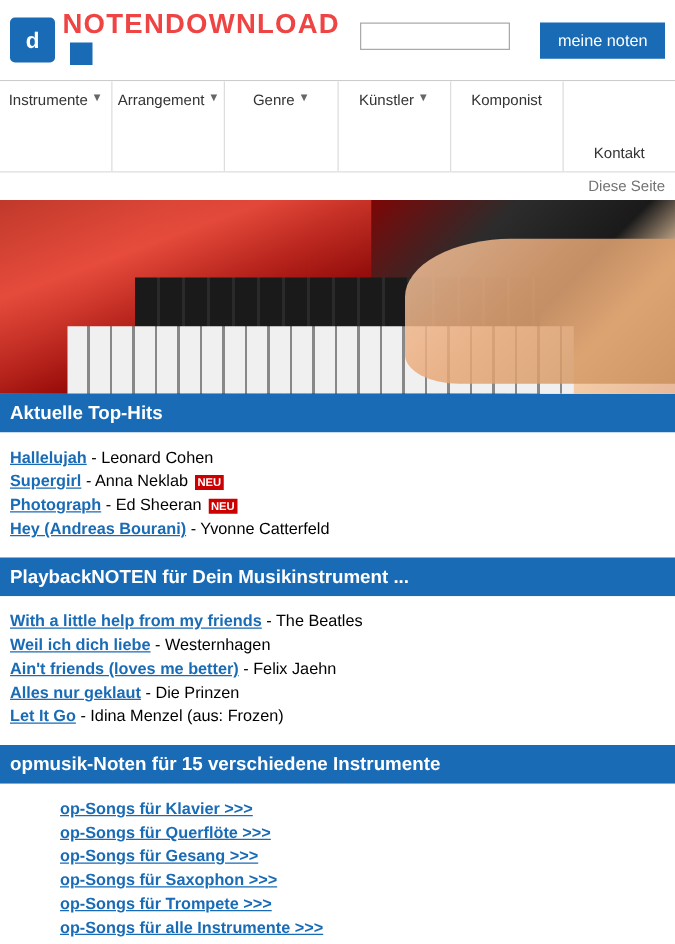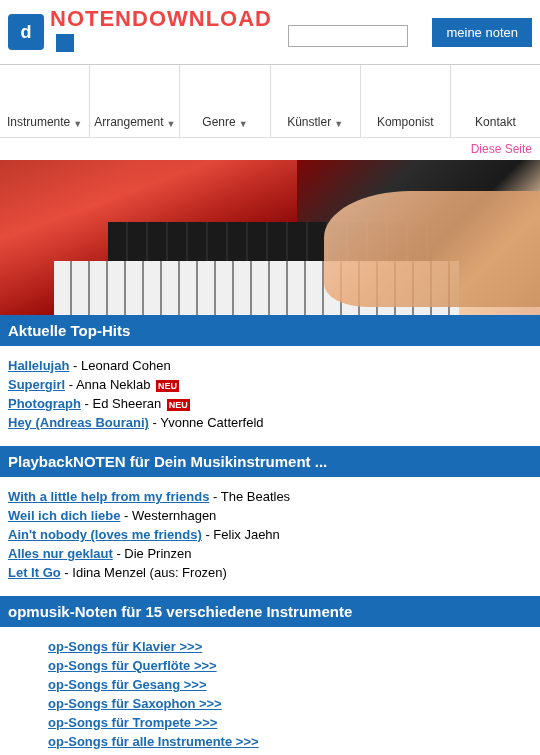--- a/index.html
+++ b/index.html
@@ -42,21 +42,21 @@
     }
     .logo-square {
       width: 18px;
       height: 18px;
       background: #1a6bb5;
       display: inline-block;
       margin-left: 6px;
     }
     .header-right {
       display: flex;
-      align-items: flex-end;
+      align-items: flex-start;
       gap: 24px;
     }
     .search-input {
       border: 1px solid #aaa;
       padding: 3px 6px;
       font-size: 12px;
       width: 120px;
     }
     .meine-noten-btn {
       background: #1a6bb5;
@@ -76,37 +76,37 @@
     }
     .nav-item {
       flex: 1;
       padding: 8px 4px;
       text-align: center;
       border-right: 1px solid #ddd;
       font-size: 12px;
       color: #333;
       cursor: pointer;
       display: flex;
-      align-items: flex-end;
+      align-items: flex-start;
       justify-content: center;
       gap: 3px;
       white-space: nowrap;
     }
     .nav-item:last-child { border-right: none; margin-top: 42px; }
     .nav-arrow {
       font-size: 9px;
       color: #666;
     }
 
     
     .diese-seite {
       text-align: right;
       padding: 4px 8px;
       font-size: 12px;
-      color: #ec4899;
+      color: #737373;
     }
 
     
     .hero-image {
       width: 100%;
       height: 155px;
       background: linear-gradient(135deg, #c0392b 0%, #e74c3c 20%, #8B0000 40%, #2c2c2c 60%, #1a1a1a 75%, #f5d0a9 85%, #e8b89a 100%);
       position: relative;
       overflow: hidden;
     }
@@ -324,21 +324,21 @@
   <ul class="playback-list">
     <li>
       <a>With a little help from my friends</a>
       <span> - The Beatles</span>
     </li>
     <li>
       <a>Weil ich dich liebe</a>
       <span> - Westernhagen</span>
     </li>
     <li>
-      <a>Ain't nobody (loves me friends)</a>
+      <a>Ain't friends (loves me better)</a>
       <span> - Felix Jaehn</span>
     </li>
     <li>
       <a>Alles nur geklaut</a>
       <span> - Die Prinzen</span>
     </li>
     <li>
       <a>Let It Go</a>
       <span> - Idina Menzel (aus: Frozen)</span>
     </li>

